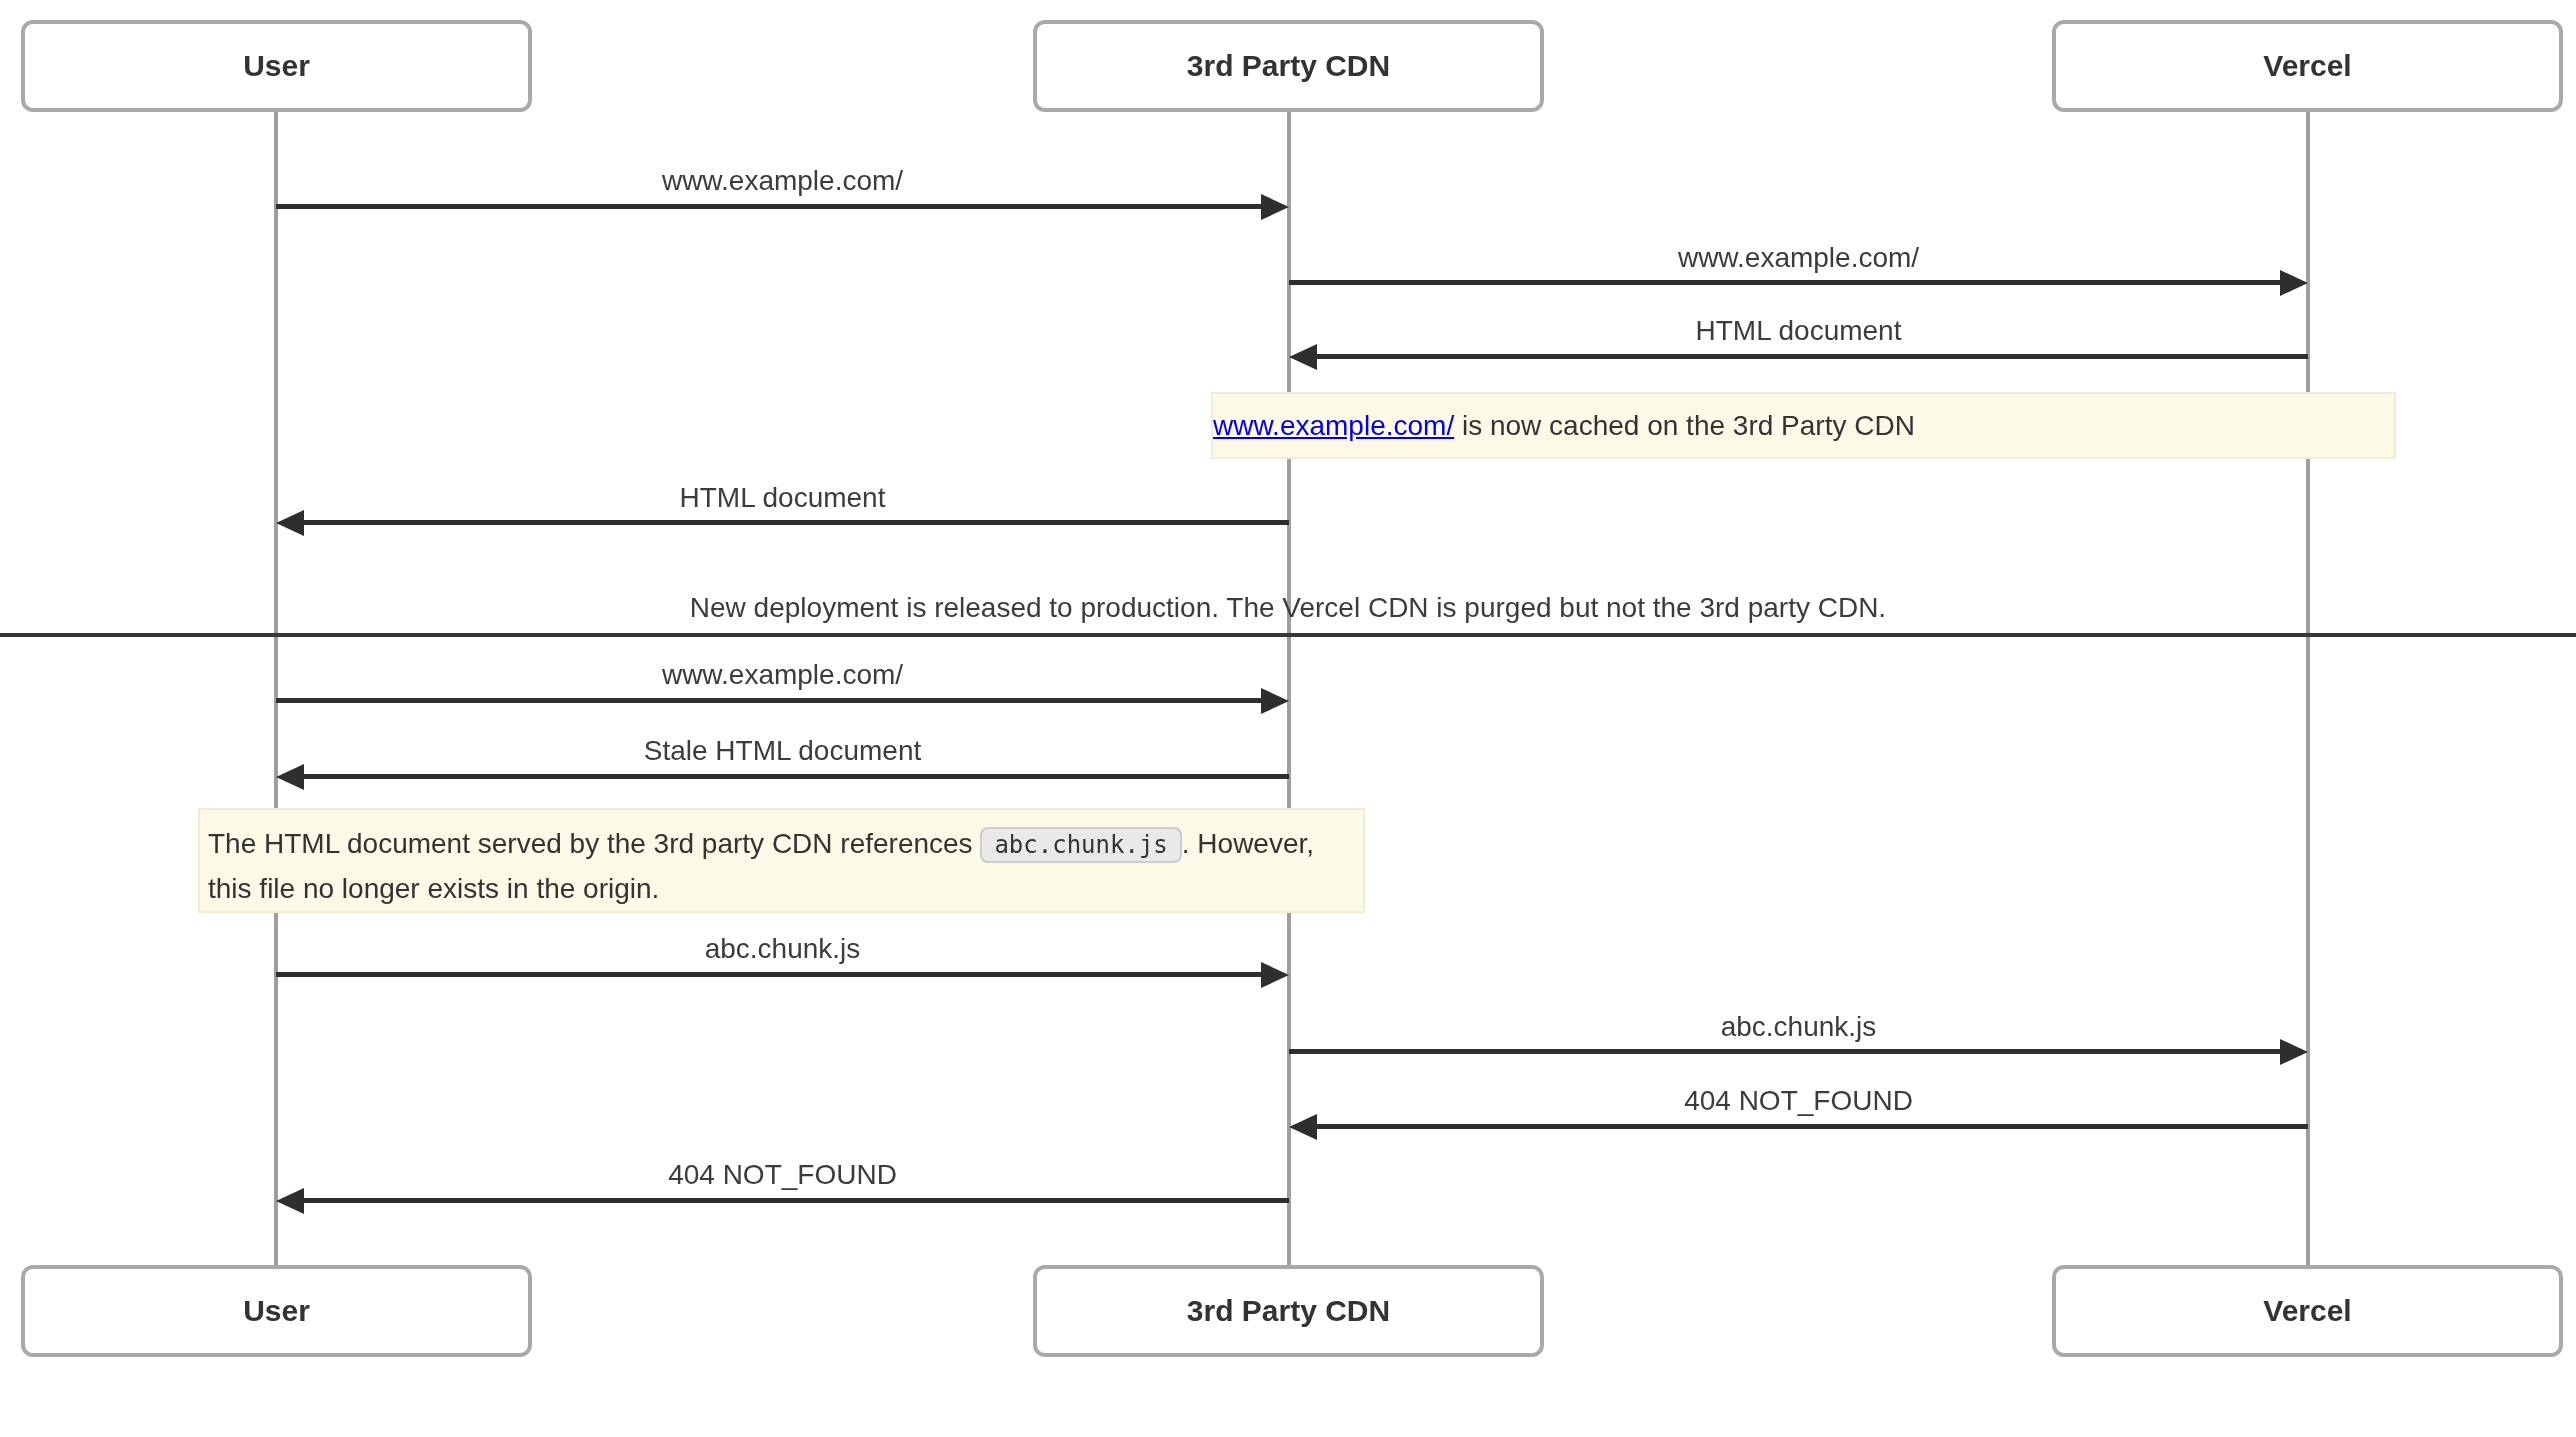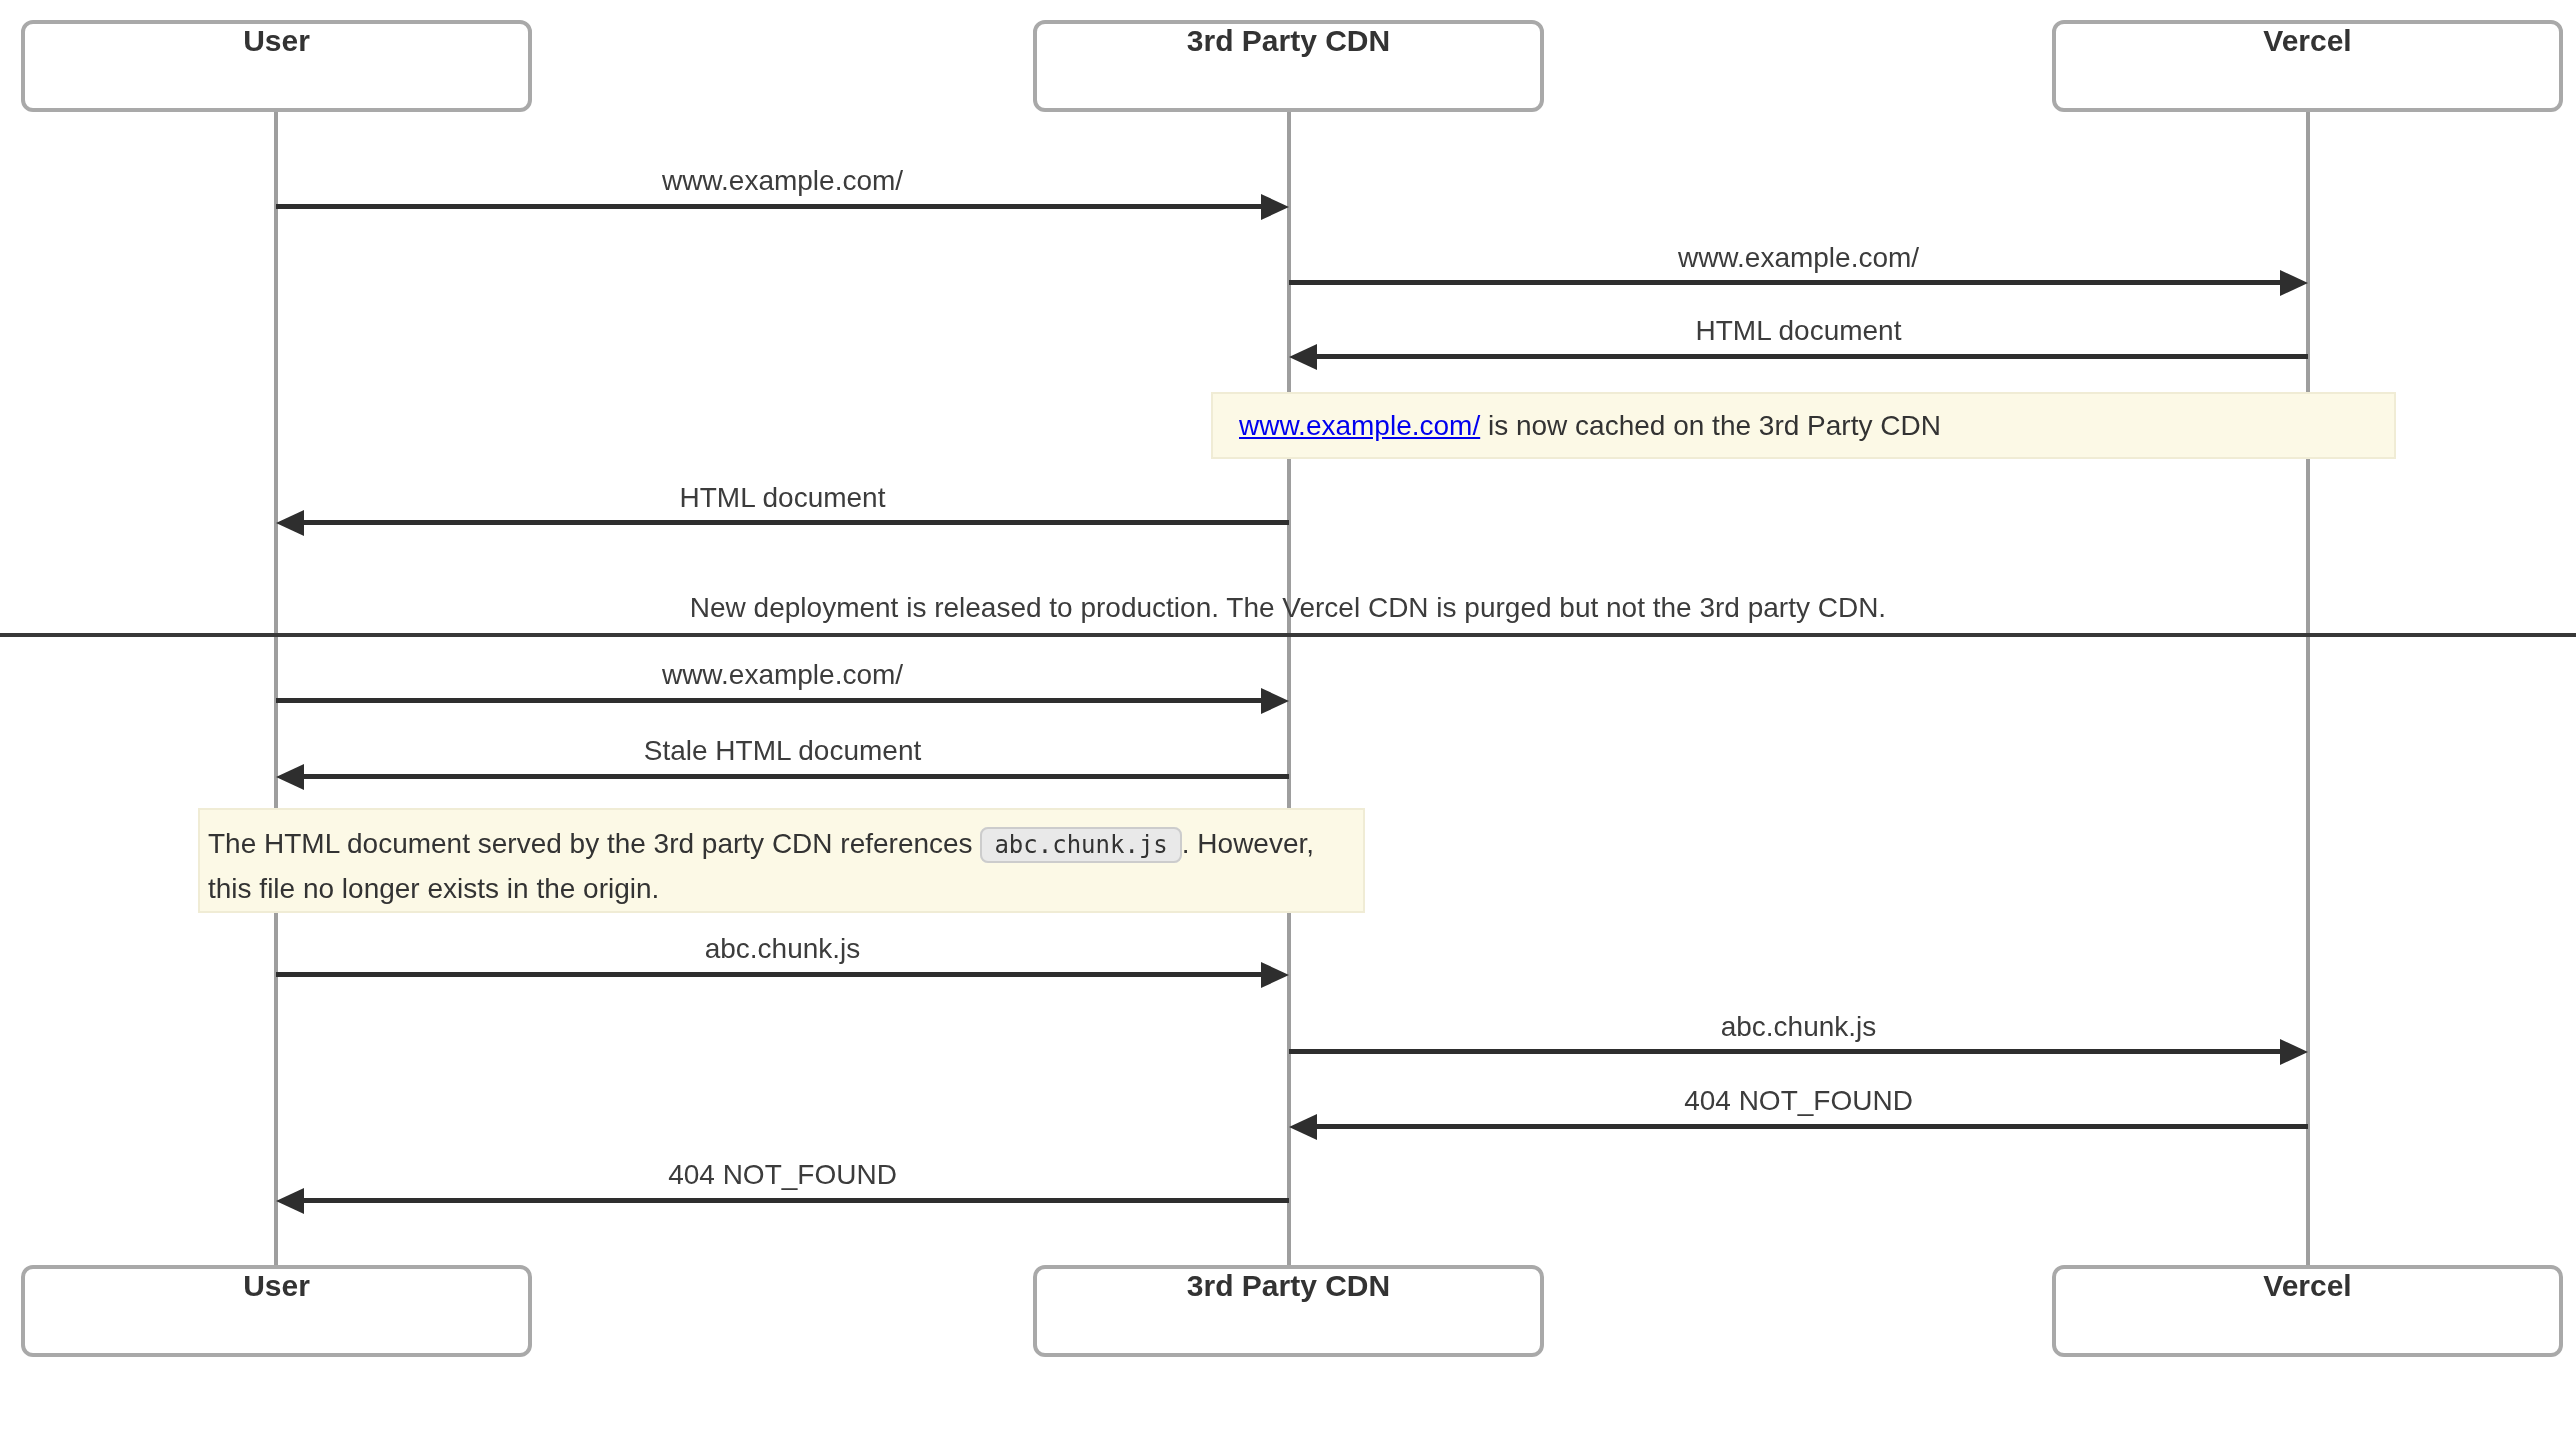--- a/index.html
+++ b/index.html
@@ -25,21 +25,21 @@
   }
   .lifeline{
     position:absolute;width:4px;top:112px;height:1153px;
     background:var(--lifeline);
   }
   .actor-box{
     position:absolute;width:511px;height:92px;
     box-sizing:border-box;
     border:4px solid var(--box-border);
     border-radius:12px;background:#fff;
-    display:flex;align-items:flex-start;justify-content:center;
+    display:flex;align-items:center;justify-content:center;
     font-size:30px;font-weight:700;color:var(--box-text);
   }
   .msg-label{
     position:absolute;height:36px;
     display:flex;align-items:center;justify-content:center;
     font-size:28px;color:var(--label-text);
   }
   .arrow-line{
     position:absolute;height:5px;background:var(--arrow);
   }
@@ -52,21 +52,20 @@
   .arrow-head.left{border-right:28px solid var(--arrow);}
   .note{
     position:absolute;box-sizing:border-box;
     background:var(--note-bg);
     border:2px solid var(--note-border);
     font-size:28px;color:var(--box-text);
   }
   .note-1{
     left:1211px;top:392px;width:1185px;height:67px;
     display:flex;align-items:center;
-    padding-left:26px;
   }
   .note-2{
     left:198px;top:808px;width:1167px;height:105px;
     padding:12px 8px;line-height:44px;
   }
   .note a, .note .link{
     color:var(--link);text-decoration:underline;cursor:pointer;
   }
   .code-chip{
     font-family:"DejaVu Sans Mono","Liberation Mono",monospace;

